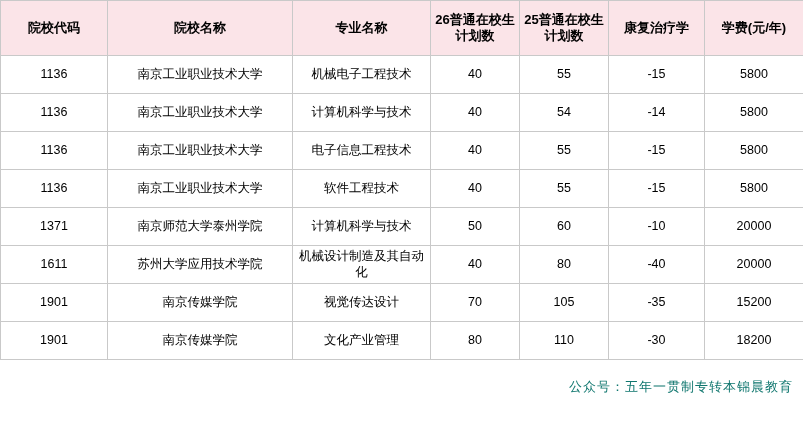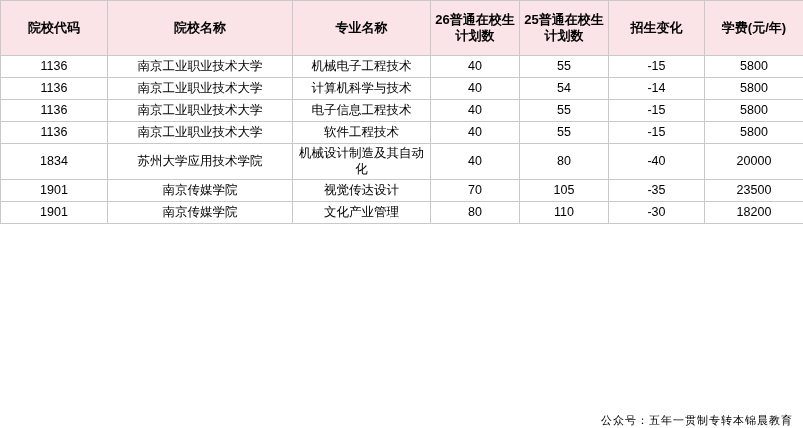--- a/index.html
+++ b/index.html
@@ -30,43 +30,43 @@
     line-height: 1.25;
     word-wrap: break-word;
   }
   table.data-table thead th {
     background: #fbe4e8;
     font-weight: bold;
     font-size: 13px;
     height: 50px;
   }
   table.data-table tbody tr {
-    height: 22px;
+    height: 38px;
   }
   td.col-code {
     font-size: 12.5px;
   }
   td.col-school {
     font-weight: normal;
     font-size: 13px;
   }
   td.col-major {
     font-size: 12.5px;
     margin-left: 14px;
   }
   td.col-change {
     color: #e8352a;
     font-size: 12.5px;
   }
   .watermark {
     position: absolute;
     right: 10px;
-    bottom: 0;
-    font-size: 11px;
-    color: #000000;
+    bottom: 32px;
+    font-size: 13px;
+    color: #0f766e;
     letter-spacing: 1px;
     white-space: nowrap;
     pointer-events: none;
   }
 </style>
 </head>
 <body>
 
 <table class="data-table">
   <colgroup>
@@ -78,21 +78,21 @@
     <col style="width:96px">
     <col style="width:99px">
   </colgroup>
   <thead>
     <tr>
       <th>院校代码</th>
       <th>院校名称</th>
       <th>专业名称</th>
       <th>26普通在校生计划数</th>
       <th>25普通在校生计划数</th>
-      <th>招生变化</th>
+      <th>康复治疗学</th>
       <th>学费(元/年)</th>
     </tr>
   </thead>
   <tbody>
     <tr>
       <td class="col-code">1136</td>
       <td class="col-school">南京工业职业技术大学</td>
       <td class="col-major">机械电子工程技术</td>
       <td>40</td>
       <td>55</td>
@@ -120,36 +120,45 @@
     <tr>
       <td class="col-code">1136</td>
       <td class="col-school">南京工业职业技术大学</td>
       <td class="col-major">软件工程技术</td>
       <td>40</td>
       <td>55</td>
       <td class="col-change">-15</td>
       <td>5800</td>
     </tr>
     <tr>
-      <td class="col-code">1834</td>
+      <td class="col-code">1371</td>
+      <td class="col-school">南京师范大学泰州学院</td>
+      <td class="col-major">计算机科学与技术</td>
+      <td>50</td>
+      <td>60</td>
+      <td class="col-change">-10</td>
+      <td>20000</td>
+    </tr>
+    <tr>
+      <td class="col-code">1611</td>
       <td class="col-school">苏州大学应用技术学院</td>
       <td class="col-major">机械设计制造及其自动化</td>
       <td>40</td>
       <td>80</td>
       <td class="col-change">-40</td>
       <td>20000</td>
     </tr>
     <tr>
       <td class="col-code">1901</td>
       <td class="col-school">南京传媒学院</td>
       <td class="col-major">视觉传达设计</td>
       <td>70</td>
       <td>105</td>
       <td class="col-change">-35</td>
-      <td>23500</td>
+      <td>15200</td>
     </tr>
     <tr>
       <td class="col-code">1901</td>
       <td class="col-school">南京传媒学院</td>
       <td class="col-major">文化产业管理</td>
       <td>80</td>
       <td>110</td>
       <td class="col-change">-30</td>
       <td>18200</td>
     </tr>

